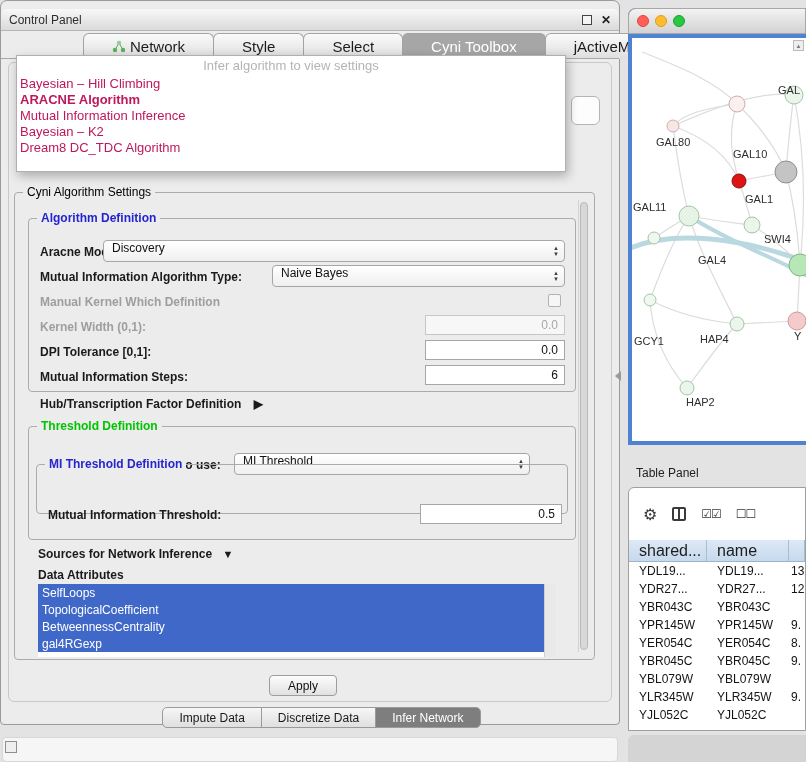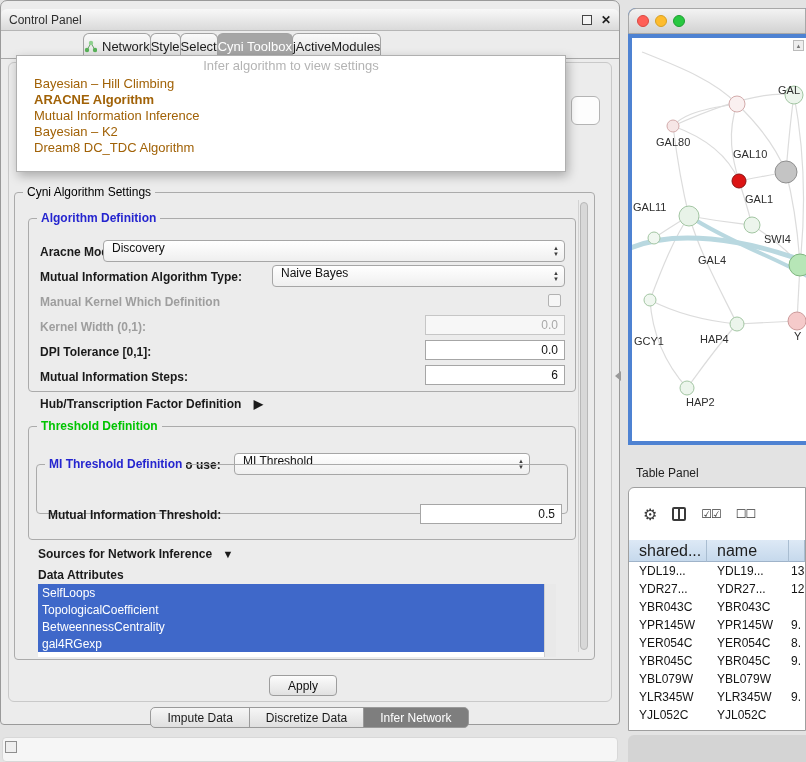--- a/index.html
+++ b/index.html
@@ -13,23 +13,23 @@
             border:1px solid #9a9a9a; border-radius:7px 7px 4px 4px; }
   .titlebar { left:1px; top:9px; width:618px; height:22px;
               background:linear-gradient(#f8f8f8,#dadada); border-bottom:1px solid #b5b5b5;
               border-radius:6px 6px 0 0; display:flex; align-items:center; padding:0 8px;
               font-size:12px; color:#2e2e2e; }
   .titlebar .sp { flex:1; }
   .float-ic { width:10px; height:10px; border:1px solid #444; margin-right:9px; background:#f4f4f4; }
   .close-ic { font-size:12px; font-weight:bold; color:#222; line-height:10px; }
 
   .tabbar { left:84px; top:33px; display:flex; }
-  .tab { height:26px; display:flex; align-items:center; gap:5px; padding:0 0;
+  .tab { height:26px; display:flex; align-items:center; gap:5px; padding:0 28px;
          border:1px solid #a3a3a3; border-bottom:none; border-radius:6px 6px 0 0;
-         background:linear-gradient(#fafafa,#dedede); font-size:13px; color:#1c1c1c; margin-left:-1px; }
+         background:linear-gradient(#fafafa,#dedede); font-size:15px; color:#1c1c1c; margin-left:-1px; }
   .tab.active { background:#a6a6a6; color:#fff; }
   .tabline { left:1px; top:58px; width:618px; height:1px; background:#a8a8a8; }
 
   .content-outline { left:8px; top:62px; width:604px; height:640px;
                      border:1px solid #c9c9c9; border-radius:6px; }
 
   .grp { border:1px solid #ababab; border-radius:4px; }
   .legend { position:absolute; top:-8px; left:8px; background:#ececec; padding:0 4px;
             font-size:12px; white-space:nowrap; }
   .legend.blue { color:#2525cf; font-weight:bold; }
@@ -59,33 +59,33 @@
   .attr-list { position:absolute; background:#fff; }
   .attr-item { height:17px; background:#3f68c9; color:#fff; font-size:12px;
                display:flex; align-items:center; padding-left:4px; }
   .attr-scroll { position:absolute; right:0; top:0; bottom:0; width:12px; background:#e9e9e9;
                  border-left:1px solid #d0d0d0; }
 
   .btn { position:absolute; background:linear-gradient(#fcfcfc,#e1e1e1);
          border:1px solid #9d9d9d; border-radius:4px; font-size:12px; color:#111;
          display:flex; align-items:center; justify-content:center; }
 
-  .seg-tabs { left:0; top:707px; width:620px; display:flex; justify-content:center; }
+  .seg-tabs { left:12px; top:707px; width:620px; display:flex; justify-content:center; }
   .seg { height:21px; padding:0 16px; display:flex; align-items:center; font-size:12px;
          background:linear-gradient(#f6f6f6,#dfdfdf); border:1px solid #9a9a9a; margin-left:-1px; color:#1a1a1a; }
   .seg:first-child { border-radius:5px 0 0 5px; }
   .seg:last-child { border-radius:0 5px 5px 0; }
   .seg.active { background:#7e7e7e; color:#fff; }
 
   
   .popup { left:16px; top:55px; width:550px; height:117px; background:#fff;
            border:1px solid #b0b0b0; box-shadow:2px 4px 10px rgba(0,0,0,.28); z-index:50;
            font-size:13px; }
   .popup .ph { height:19px; display:flex; align-items:center; justify-content:center; color:#b4b4b4; }
-  .popup .it { height:16px; display:flex; align-items:center; padding-left:17px; color:#a16207; }
+  .popup .it { height:16px; display:flex; align-items:center; padding-left:3px; color:#be185d; }
   .popup .it.sel { font-weight:bold; }
 
   .mini-btn { left:571px; top:96px; width:29px; height:29px; background:#fdfdfd;
               border:1px solid #b4b4b4; border-radius:6px; }
 
   
   .net-win { left:628px; top:8px; width:178px; height:437px; background:#4e82d2;
              border-radius:8px 0 0 0; }
   .net-title { left:628px; top:8px; width:178px; height:26px;
                background:linear-gradient(#f3f3f3,#d2d2d2); border:1px solid #a8a8a8;

